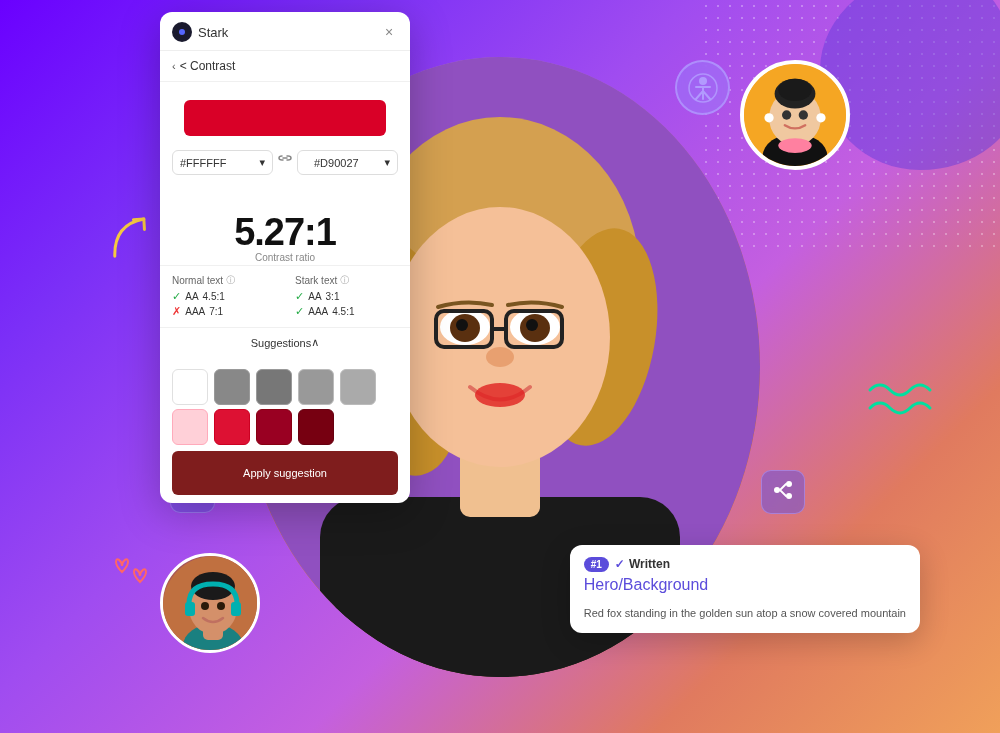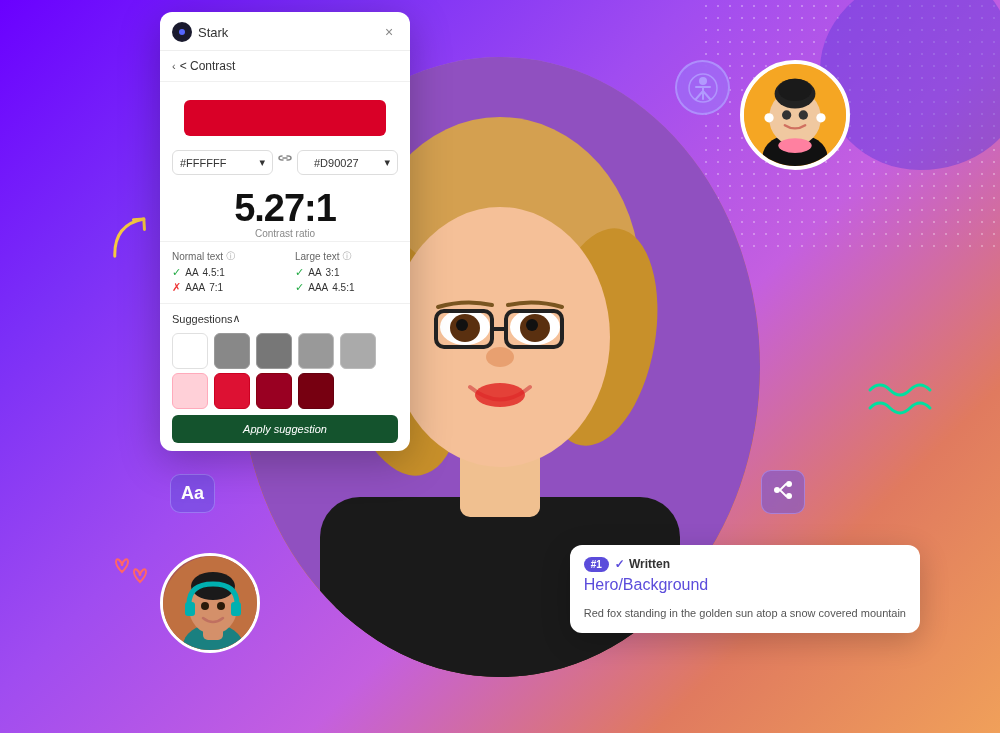--- a/index.html
+++ b/index.html
@@ -147,20 +147,21 @@
     .ratio-display {
       text-align: center;
       padding: 4px 12px 2px;
     }
 
     .ratio-number {
       font-size: 38px;
       font-weight: 900;
       color: #111;
       letter-spacing: -1px;
+      margin-top: 24px;
     }
 
     .ratio-label {
       font-size: 10px;
       color: #888;
       margin-top: -2px;
     }
 
     .wcag-checks {
       display: grid;
@@ -192,45 +193,44 @@
     .check-fail { color: #ee3333; font-size: 11px; }
 
     .suggestions-section {
       border-top: 1px solid #f0f0f0;
       padding: 8px 12px;
     }
 
     .suggestions-header {
       display: flex;
       align-items: center;
-      justify-content: flex-start;
+      justify-content: center;
       font-size: 11px;
       color: #333;
       font-weight: 500;
-      margin-bottom: 8px;
+      margin-bottom: 20px;
     }
 
     .color-swatch {
       width: 36px;
       height: 36px;
       border-radius: 6px;
       border: 1px solid #e0e0e0;
     }
 
     .apply-btn {
       width: 100%;
-      background: #14532d;
+      background: #7f1d1d;
       color: white;
       border: none;
       border-radius: 6px;
-      padding: 8px;
+      padding: 16px;
       font-size: 11px;
       cursor: pointer;
       margin-top: 6px;
-      font-style: italic;
     }
 
     
     .avatar-top-right {
       position: absolute;
       top: 60px;
       right: 150px;
       width: 110px;
       height: 110px;
       border-radius: 50%;
@@ -509,21 +509,21 @@
         <span>4.5:1</span>
       </div>
       <div class="wcag-row">
         <span class="check-fail">✗</span>
         <span>AAA</span>
         <span>7:1</span>
       </div>
     </div>
     <div>
       <div class="wcag-col-header">
-        <span>Large text</span>
+        <span>Stark text</span>
         <span style="color:#aaa; font-size:9px;">ⓘ</span>
       </div>
       <div class="wcag-row">
         <span class="check-pass">✓</span>
         <span>AA</span>
         <span>3:1</span>
       </div>
       <div class="wcag-row">
         <span class="check-pass">✓</span>
         <span>AAA</span>

